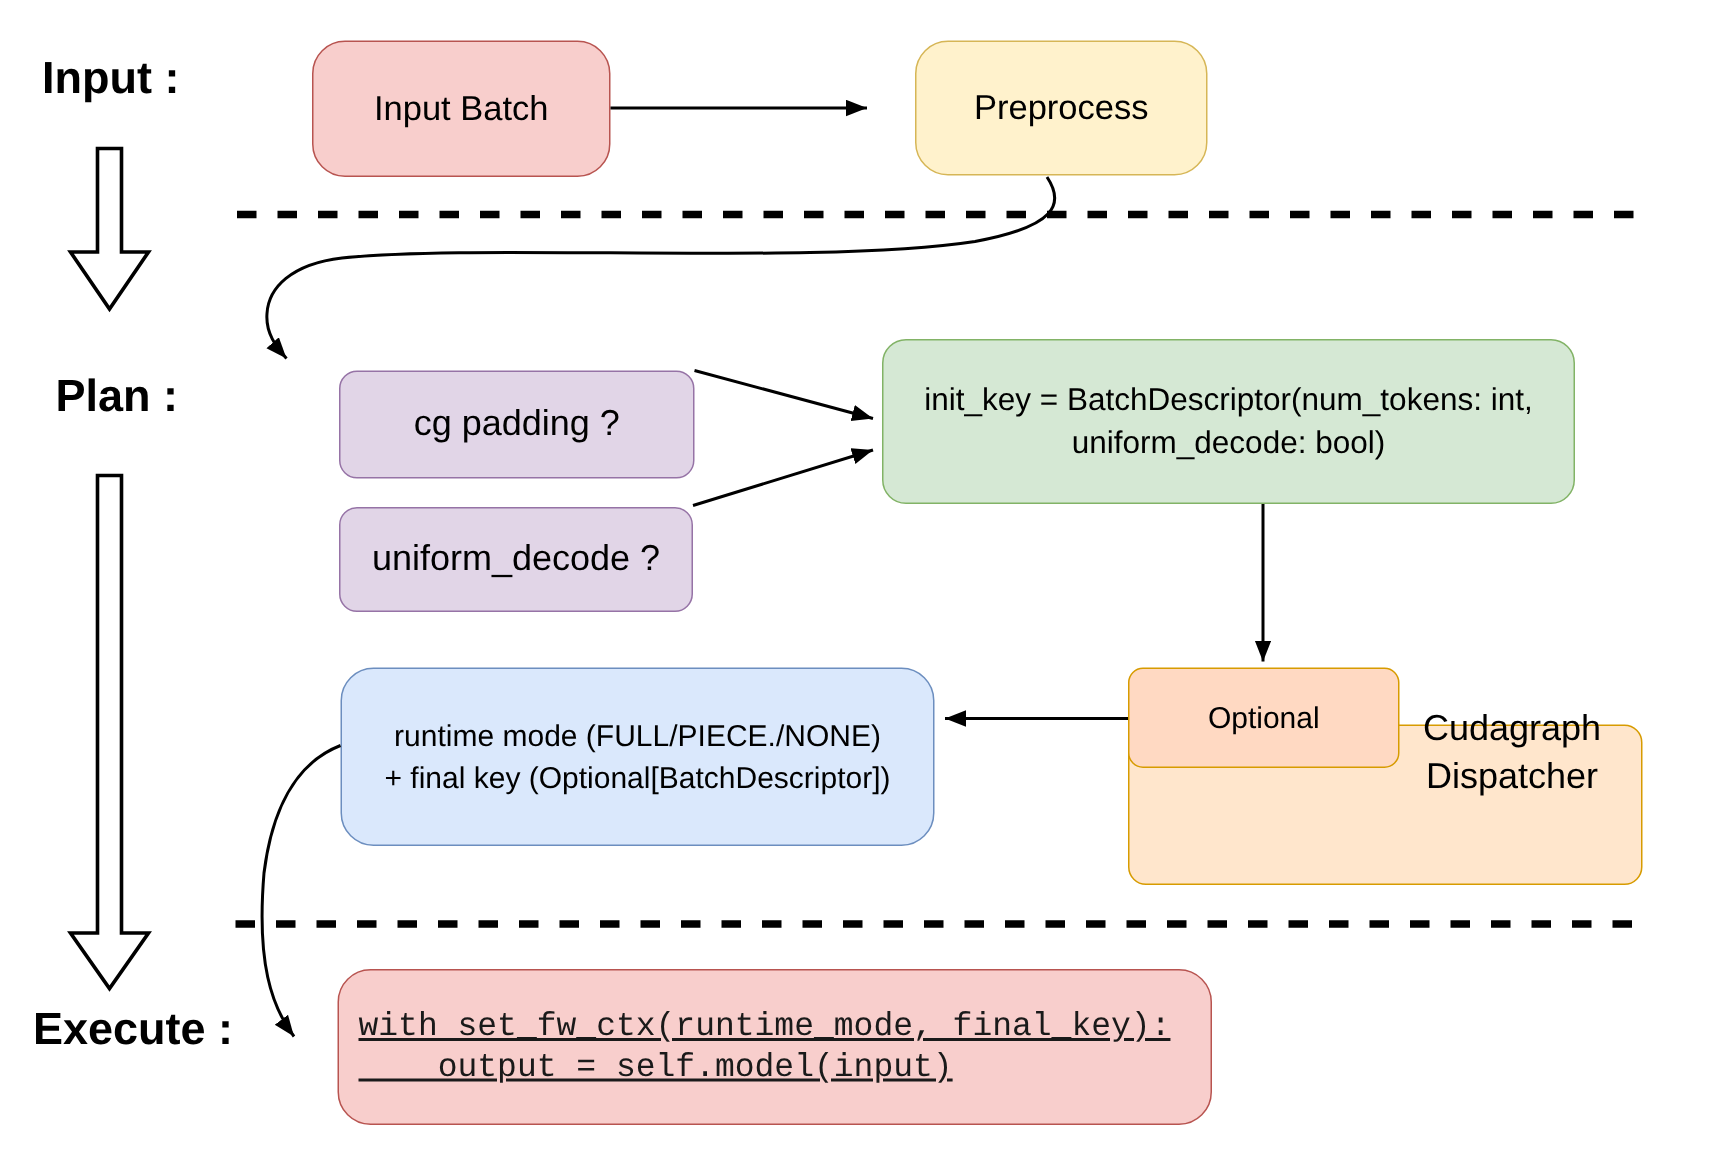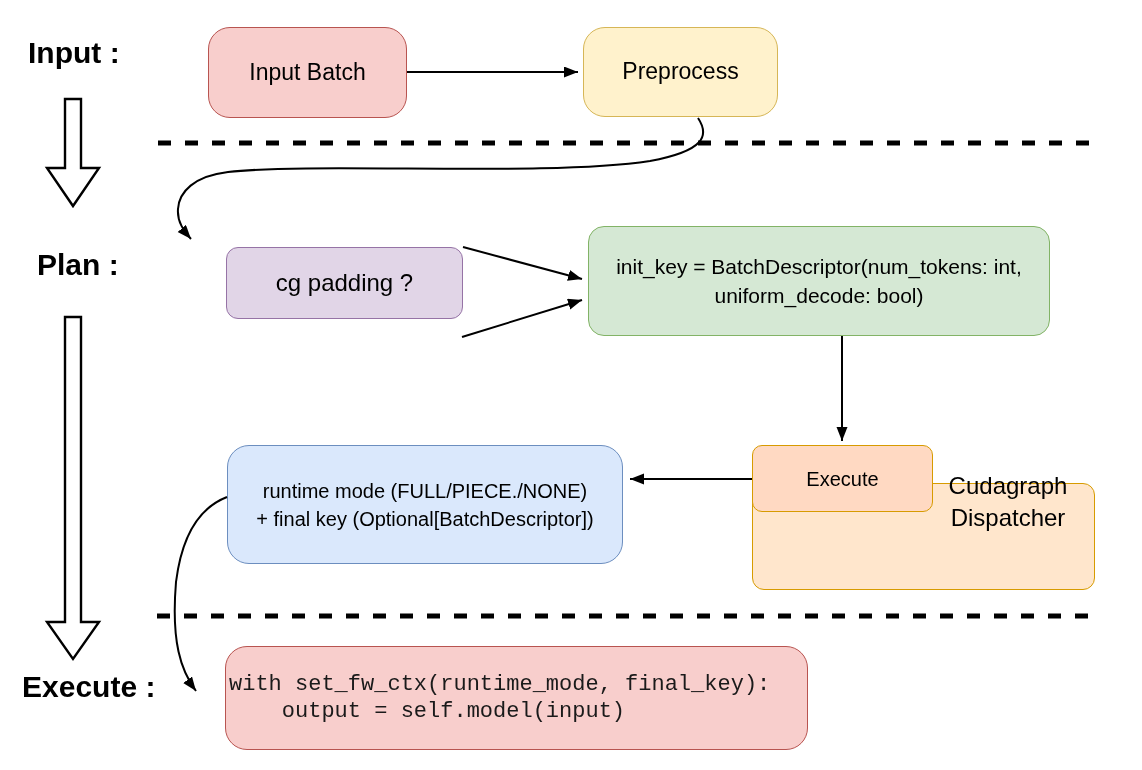--- a/index.html
+++ b/index.html
@@ -20,35 +20,35 @@
   .red    {background:#F8CECC;border-color:#B85450;}
   .yellow {background:#FFF2CC;border-color:#D6B656;}
   .purple {background:#E1D5E7;border-color:#9673A6;}
   .green  {background:#D5E8D4;border-color:#82B366;}
   .blue   {background:#DAE8FC;border-color:#6C8EBF;}
   .orange-outer{background:#FFE6CC;border-color:#D79B00;}
   .orange-inner{background:#FFD9C2;border-color:#D79B00;}
   .r14{border-radius:22px;} .r12{border-radius:12px;margin-top:38px;} .r16{border-radius:16px;} .r10{border-radius:10px;}
 
   #box-input-batch   {left:208px;top:27px; width:199px;height:91px; font-size:23px;}
-  #box-preprocess    {left:583px;top:27px; width:195px;height:90px; font-size:23px;}
+  #box-preprocess    {left:610px;top:27px; width:195px;height:90px; font-size:23px;}
   #box-cg-padding    {left:226px;top:209px;width:237px;height:72px; font-size:24px;}
   #box-uniform-decode{left:226px;top:300px;width:236px;height:70px; font-size:24px;}
   #box-init-key      {left:588px;top:226px;width:462px;height:110px;font-size:21px;line-height:29px;}
   #box-cudagraph     {left:752px;top:445px;width:343px;height:107px;}
   #box-dispatch      {left:752px;top:445px;width:181px;height:67px; font-size:20px;}
   #text-cudagraph-dispatcher{
     position:absolute;left:924px;top:470px;width:168px;height:64px;
     font-size:24px;line-height:32px;text-align:center;color:#000;
   }
   #box-runtime-mode  {left:227px;top:445px;width:396px;height:119px;font-size:20px;line-height:28px;}
   #box-execute-code  {left:225px;top:646px;width:583px;height:104px;
     font-family:"Liberation Mono",monospace;font-size:22px;line-height:27px;
     align-items:flex-start;justify-content:center;text-align:left;color:#1a1a1a;}
-  #box-execute-code .line{white-space:pre;padding-left:3px;}
+  #box-execute-code .line{white-space:pre;padding-left:13px;text-decoration:underline;}
 
   #connector-layer{position:absolute;left:0;top:0;width:1142px;height:770px;pointer-events:none;}
 
   #label-input  {left:28px; top:36px;}
   #label-plan   {left:37px; top:248px;}
   #label-execute{left:22px; top:670px;}
 </style>
 </head>
 <body>
 
@@ -63,29 +63,32 @@
   </div>
 
   <div class="box yellow r14" id="box-preprocess">
     <span class="line">Preprocess</span>
   </div>
 
   <div class="box purple r12" id="box-cg-padding">
     <span class="line">cg padding ?</span>
   </div>
 
+  <div class="box purple r12" id="box-uniform-decode">
+    <span class="line">uniform_decode ?</span>
+  </div>
 
   <div class="box green r16" id="box-init-key">
     <span class="line">init_key = BatchDescriptor(num_tokens: int,</span>
     <span class="line">uniform_decode: bool)</span>
   </div>
 
   <div class="box orange-outer r12" id="box-cudagraph"></div>
   <div class="box orange-inner r10" id="box-dispatch">
-    <span class="line">Execute</span>
+    <span class="line">Optional</span>
   </div>
   <div id="text-cudagraph-dispatcher">
     <span class="line">Cudagraph</span>
     <span class="line">Dispatcher</span>
   </div>
 
   <div class="box blue r14" id="box-runtime-mode">
     <span class="line">runtime mode (FULL/PIECE./NONE)</span>
     <span class="line">+ final key (Optional[BatchDescriptor])</span>
   </div>

